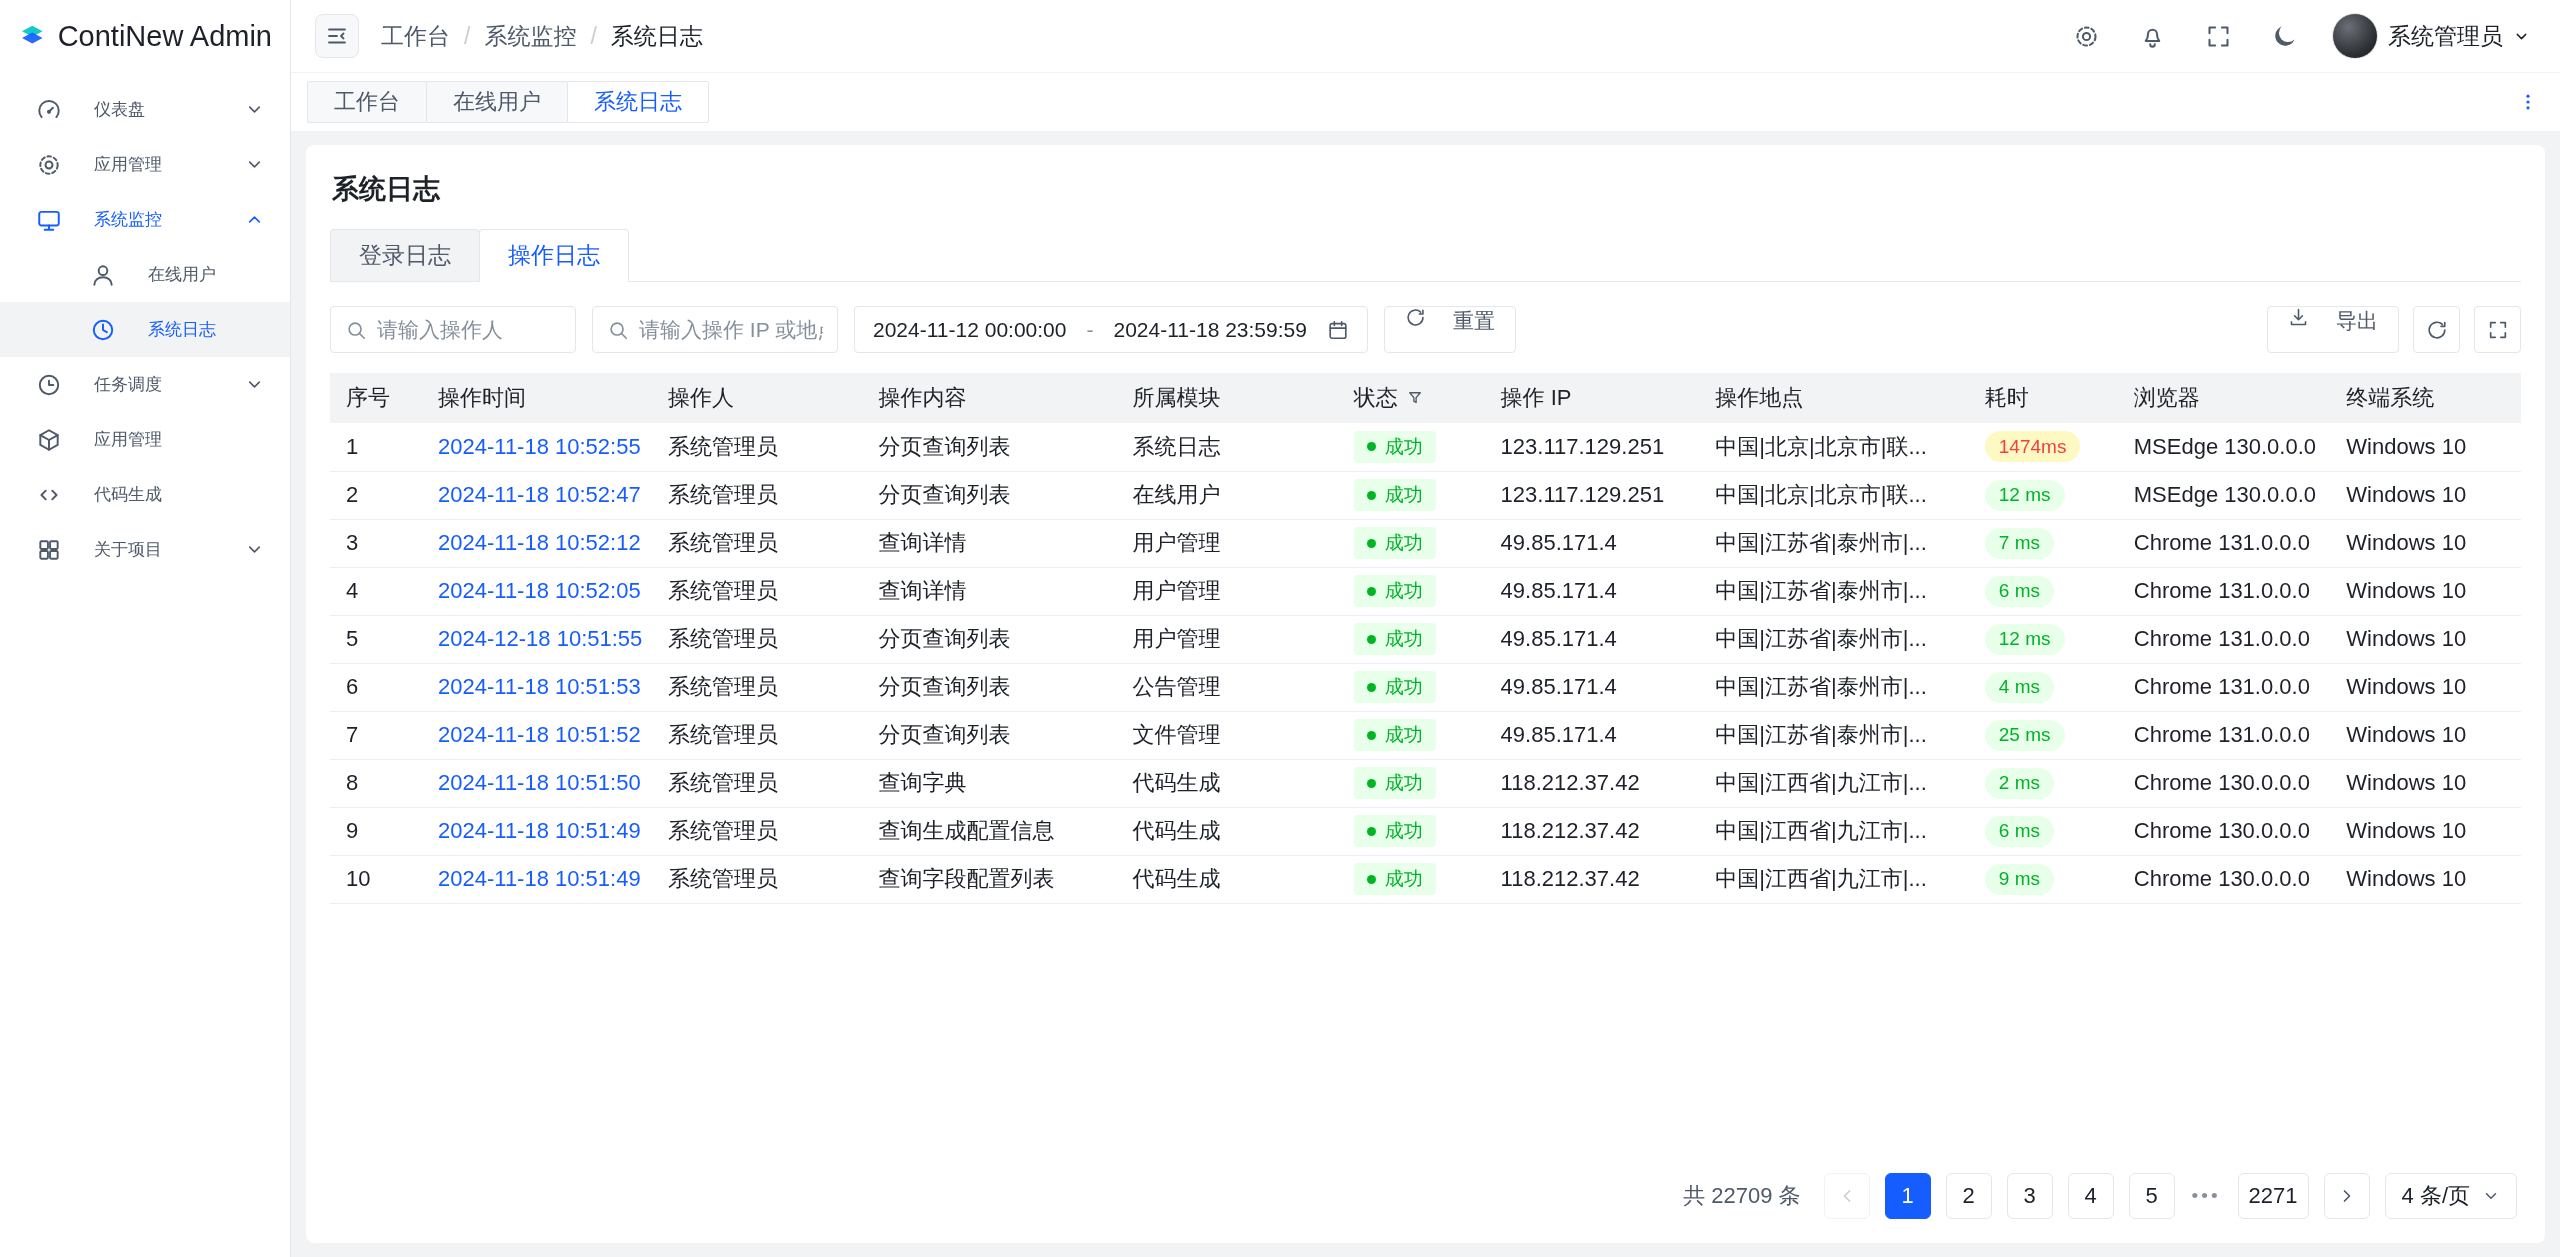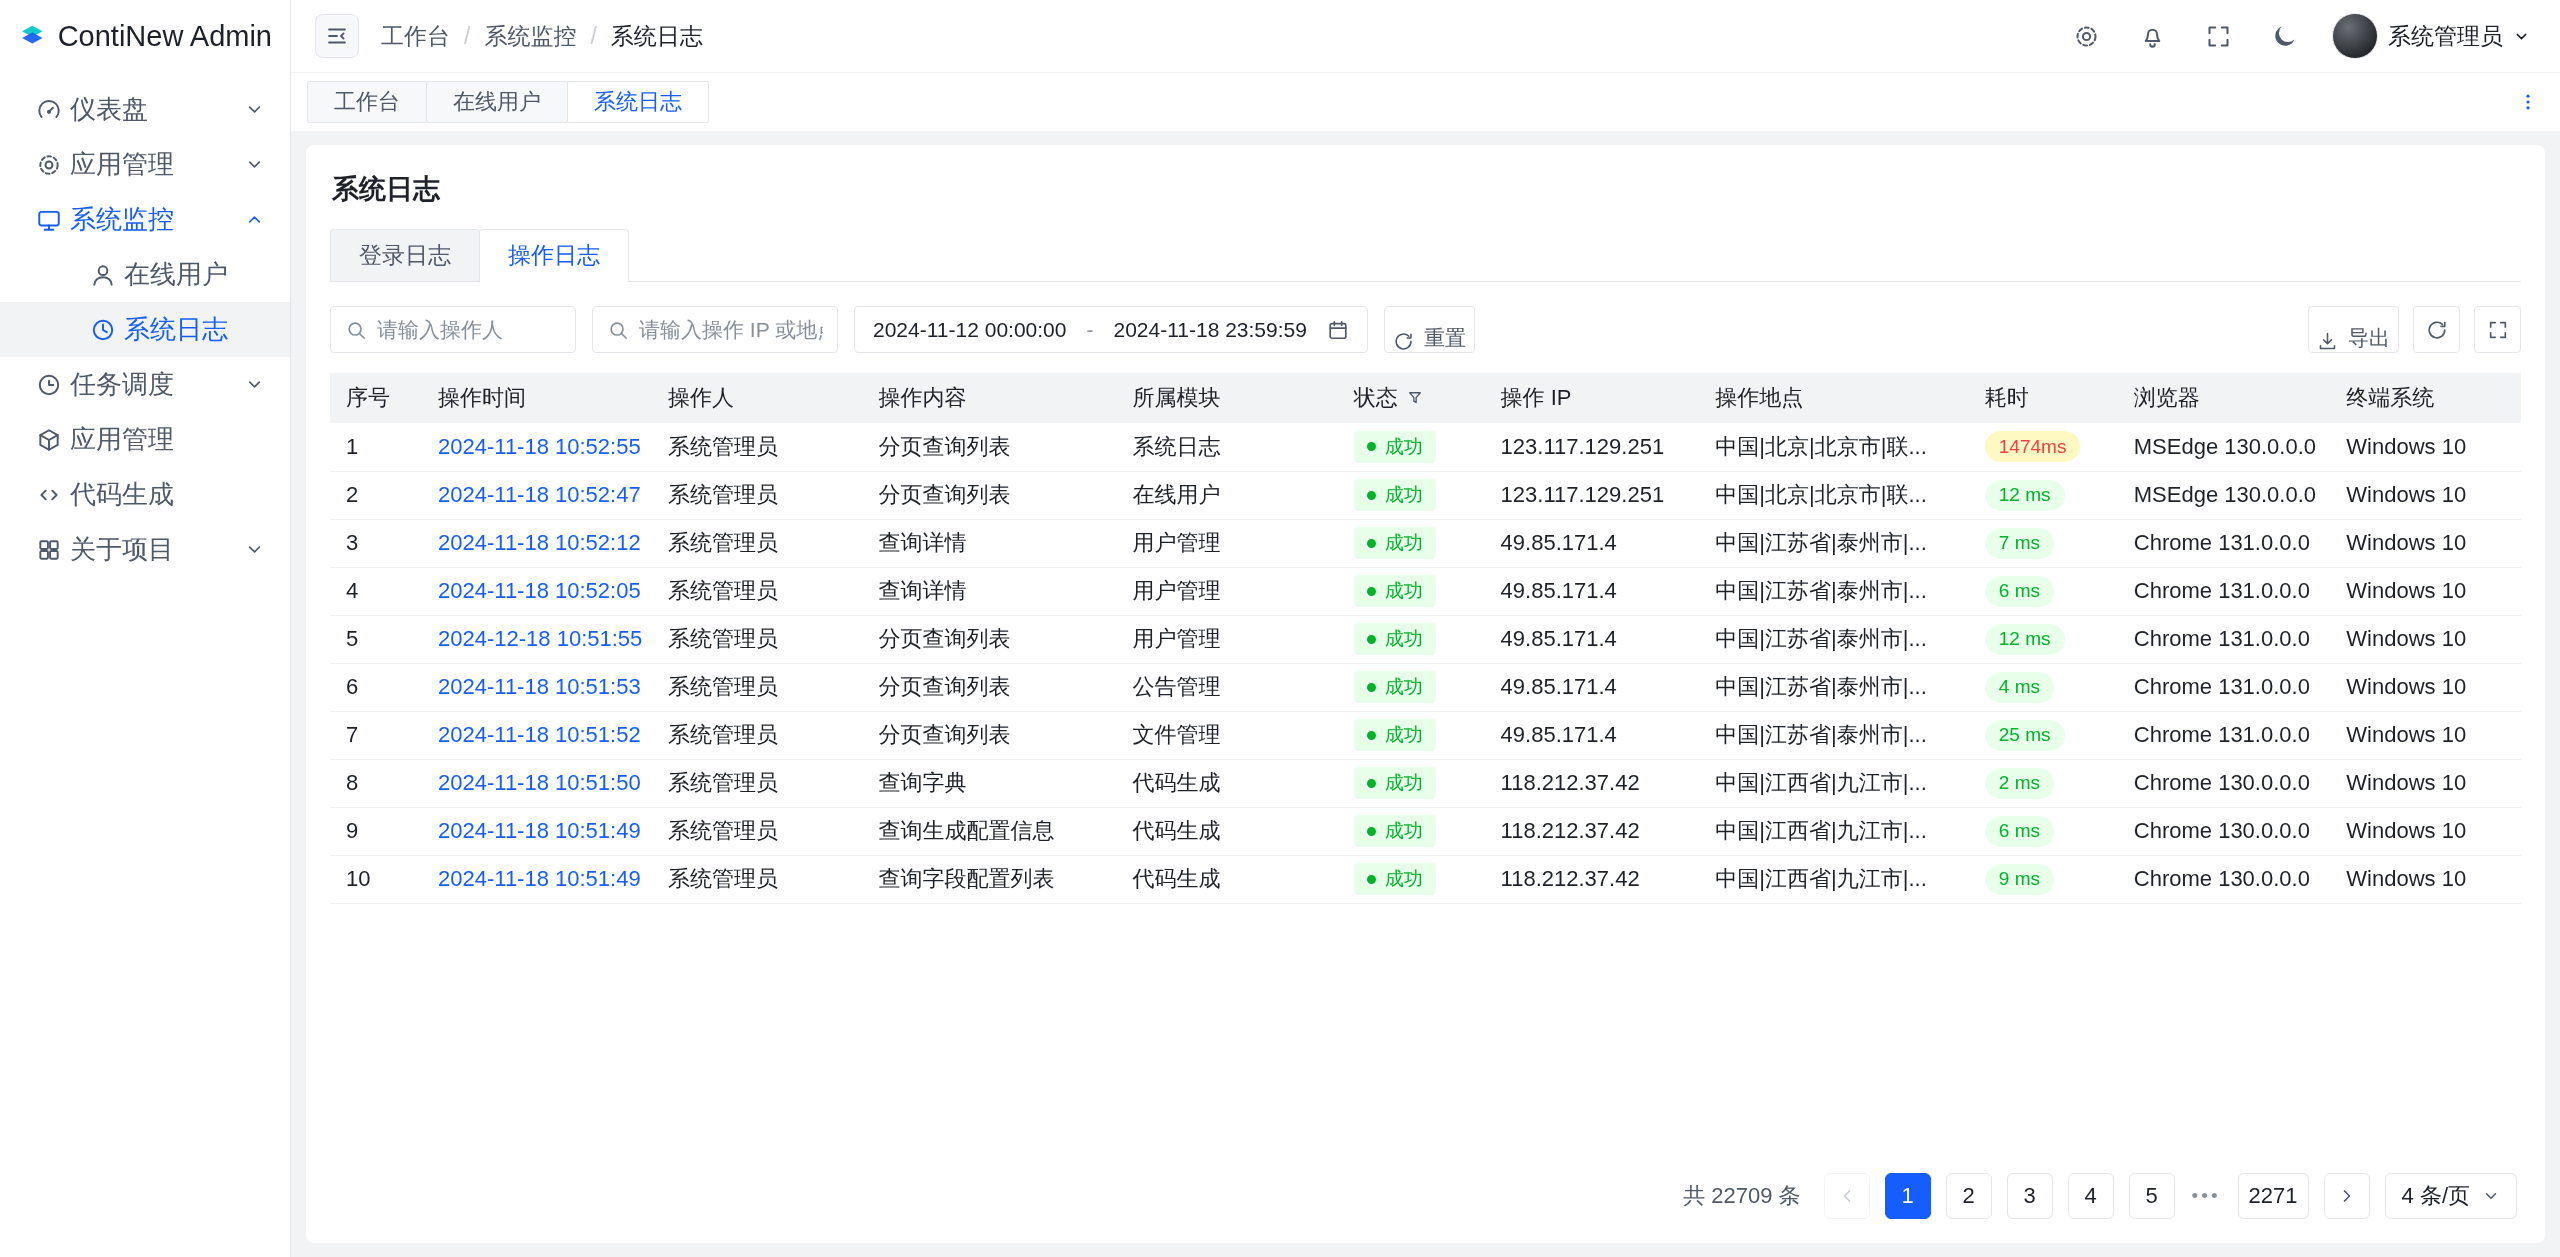--- a/index.html
+++ b/index.html
@@ -5,21 +5,21 @@
 *{box-sizing:border-box;margin:0;padding:0}
 html,body{width:2560px;height:1257px}
 body{font-family:"Liberation Sans","DejaVu Sans",sans-serif;background:#f2f3f5;color:#1d2129;overflow:hidden}
 svg{display:block}
 .app{display:flex;width:2560px;height:1257px}
 
 .sidebar{width:291px;min-width:291px;background:#fff;border-right:1px solid #e5e6eb;display:flex;flex-direction:column}
 .logo{height:72px;display:flex;align-items:center;gap:13px;padding:0 18px 0 20px;cursor:pointer}
 .logo-title{font-size:29px;font-weight:400;color:#1d2129;white-space:nowrap}
 .menu{padding-top:10px}
-.menu-item{height:55px;display:flex;align-items:center;gap:8px;padding:0 26px 0 36px;font-size:26px;color:#4e5969;cursor:pointer}
+.menu-item{height:55px;display:flex;align-items:center;gap:32px;padding:0 26px 0 36px;font-size:17px;color:#4e5969;cursor:pointer}
 .menu-item .label{flex:1;white-space:nowrap}
 .menu-item .chev{color:#4e5969}
 .menu-item.parent-active{color:#165dff}
 .menu-item.parent-active .chev{color:#165dff}
 .menu-item.sub{padding-left:90px}
 .menu-item.selected{background:#f2f3f5;color:#165dff}
 .ic{width:26px;height:26px;flex:none}
 .chev{width:19px;height:19px;flex:none}
 
 .main{flex:1;display:flex;flex-direction:column;min-width:0}
@@ -55,21 +55,21 @@
 .subtab.active::after{content:"";position:absolute;left:0;right:0;bottom:-1px;height:2px;background:#fff}
 
 .filterbar{display:flex;align-items:center;gap:16px;margin-top:24px}
 .search-box{width:246px;height:47px;border:1px solid #e5e6eb;border-radius:4px;display:flex;align-items:center;gap:10px;padding:0 14px;background:#fff;color:#86909c}
 .search-box svg{width:22px;height:22px;flex:none}
 .search-box input{border:none;outline:none;flex:1;min-width:0;font-size:21px;font-family:inherit;color:#1d2129;background:transparent}
 .search-box input::placeholder{color:#86909c}
 .daterange{height:47px;border:1px solid #e5e6eb;border-radius:4px;display:flex;align-items:center;gap:20px;padding:0 18px;font-size:21px;color:#1d2129;background:#fff;cursor:pointer;white-space:nowrap}
 .daterange .sep{color:#86909c}
 .daterange svg{width:22px;height:22px;color:#4e5969}
-.btn{height:47px;display:inline-flex;align-items:flex-end;gap:10px;padding:0 8px;border:1px solid #e5e6eb;border-radius:4px;background:#fff;font-size:21px;color:#4e5969;cursor:pointer;font-family:inherit;white-space:nowrap}
+.btn{height:47px;display:inline-flex;align-items:flex-start;gap:27px;padding:0 20px;border:1px solid #e5e6eb;border-radius:4px;background:#fff;font-size:21px;color:#4e5969;cursor:pointer;font-family:inherit;white-space:nowrap}
 .btn svg{width:21px;height:21px}
 .filter-right{margin-left:auto;display:flex;align-items:center;gap:14px}
 .icon-btn{width:47px;height:47px;border:1px solid #e5e6eb;border-radius:4px;background:#fff;display:flex;align-items:center;justify-content:center;color:#4e5969;cursor:pointer}
 .icon-btn svg{width:22px;height:22px}
 
 .log-table{width:100%;margin-top:20px;border-collapse:collapse;table-layout:fixed}
 .log-table th{background:#f2f3f5;height:50px;font-size:22px;font-weight:500;color:#1d2129;text-align:left;padding:0 16px;white-space:nowrap;overflow:hidden}
 .log-table th .funnel{display:inline-block;width:18px;height:18px;color:#4e5969;vertical-align:-2px;margin-left:8px}
 .log-table td{height:48px;font-size:22px;color:#1d2129;padding:0 16px;border-bottom:1px solid #eceef1;white-space:nowrap;overflow:hidden}
 .link{color:#165dff;text-decoration:none;cursor:pointer}

